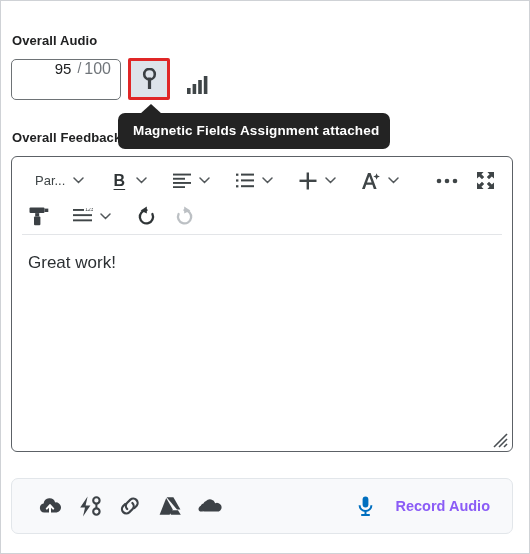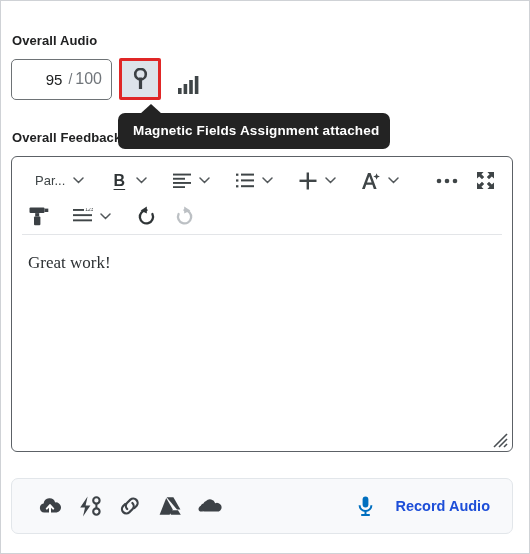--- a/index.html
+++ b/index.html
@@ -40,27 +40,26 @@
 
   #grade-row {
     position: absolute;
     left: 10px;
     top: 57px;
     display: flex;
     align-items: center;
   }
 
   .grade-input-box {
-    width: 101px;
+    width: 110px;
     height: 41px;
     border: 1px solid #6e7376;
     border-radius: 5px;
     background: #fff;
     display: flex;
-    align-items: center;
     justify-content: flex-end;
     padding-right: 9px;
     font-size: 15px;
     color: #202122;
   }
   .grade-score { color: #202122; }
   .grade-sep { color: #70757a; margin-left: 6px; font-size: 14px; }
   .grade-max { color: #70757a; font-size: 16px; margin-left: 3px; }
 
   
@@ -189,21 +188,21 @@
     text-decoration: underline;
     text-underline-offset: 3px;
     line-height: 1;
   }
 
   
   #editor-content {
     padding: 18px 16px 0 16px;
     font-size: 17px;
     color: #2c3033;
-    font-family: Liberation Serif, serif;
+    font-family: Liberation Sans, sans-serif;
     height: 190px;
     outline: none;
   }
 
   #resize-grip {
     position: absolute;
     right: 4px;
     bottom: 3px;
     width: 18px;
     height: 18px;
@@ -231,21 +230,21 @@
     align-items: center;
     justify-content: center;
     cursor: pointer;
     color: #3d4247;
   }
   .attach-spacer { flex: 1; }
   #record-audio {
     display: flex;
     align-items: center;
     gap: 22px;
-    color: #1d4ed8;
+    color: #8b5cf6;
     font-size: 14.5px;
     font-weight: bold;
     cursor: pointer;
     padding-right: 4px;
   }
 </style>
 </head>
 <body>
 
 <div id="page">

